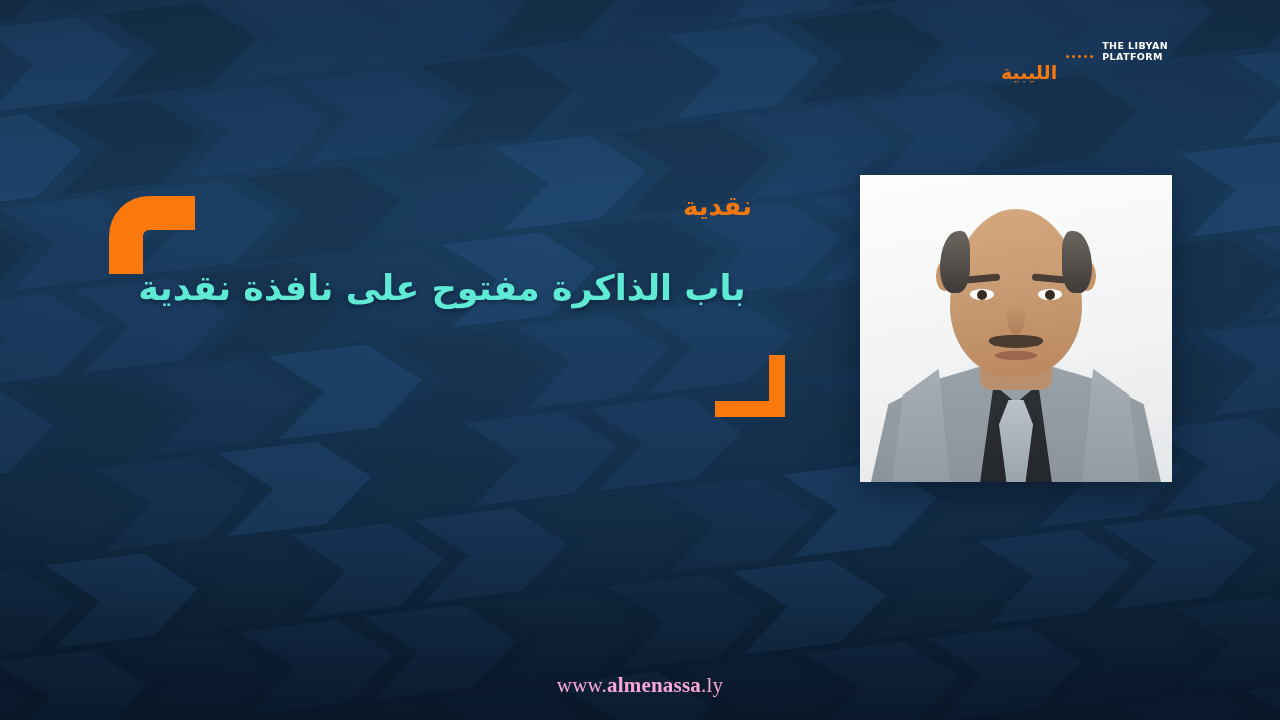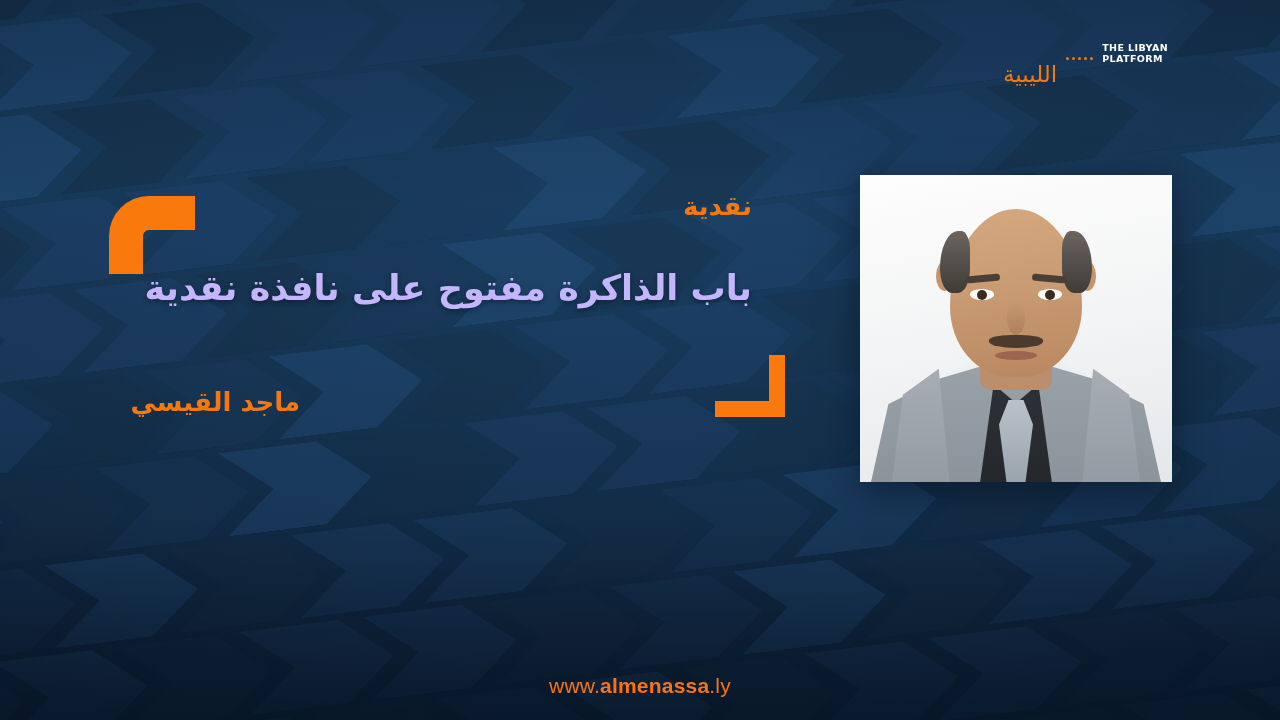--- a/index.html
+++ b/index.html
@@ -95,22 +95,22 @@
   }
   .logo-bottom {
     display:flex;
     align-items:center;
     justify-content:flex-end;
     gap:9px;
     width:100%;
     margin-top:-2px;
   }
   .logo-sub-ar {
-    font-size:23px;
-    font-weight:400;
+    font-size:19px;
+    font-weight:700;
     color:#f3780f;
     line-height:1;
     white-space:nowrap;
     margin-top:43px;
   }
   .logo-dots {
     display:flex; gap:3px; margin-top:11px;
   }
   .logo-dots i {
     width:3px; height:3px; border-radius:50%;
@@ -164,24 +164,24 @@
     color:#f3780f;
     line-height:1;
     z-index:6;
     white-space:nowrap;
   }
 
   #headline {
     position:absolute;
     top:265px; right:528px;
     width:620px;
-    text-align:right;
+    text-align:center;
     font-size:35px;
     font-weight:700;
-    color:#c4b5fd;
+    color:#5eead4;
     line-height:1.32;
     z-index:6;
     text-shadow:0 2px 5px rgba(4,14,28,.45);
   }
 
   #author {
     position:absolute;
     top:389px; right:980px;
     font-size:26px;
     font-weight:700;
@@ -327,23 +327,23 @@
     border-radius:50%;
   }
 
   
   #footer-url {
     position:absolute;
     left:0; right:0;
     bottom:22px;
     text-align:center;
     direction:ltr;
-    font-family:Liberation Sans, sans-serif;
+    font-family:Liberation Serif, serif;
     font-size:21px;
-    color:#f97316;
+    color:#f9a8d4;
     letter-spacing:.2px;
     z-index:7;
     white-space:nowrap;
   }
   #footer-url .strong { font-weight:700; }
 </style>
 </head>
 <body>
 
 <div id="card">
@@ -501,21 +501,20 @@
 
   <div class="qmark" id="quote-open">
     <div class="inner"></div>
   </div>
   <div class="qmark" id="quote-close">
     <div class="inner"></div>
   </div>
 
   <div id="category">نقدية</div>
   <div id="headline">باب الذاكرة مفتوح على نافذة نقدية</div>
-  <div id="author">ماجد القيسي</div>
 
   <div id="portrait">
     <div class="ph-bg"></div>
     <div class="ph-shadow"></div>
     <div class="ph-suit"></div>
     <div class="ph-suit-l"></div>
     <div class="ph-suit-r"></div>
     <div class="ph-shirt"></div>
     <div class="ph-tie"></div>
     <div class="ph-neck"></div>

